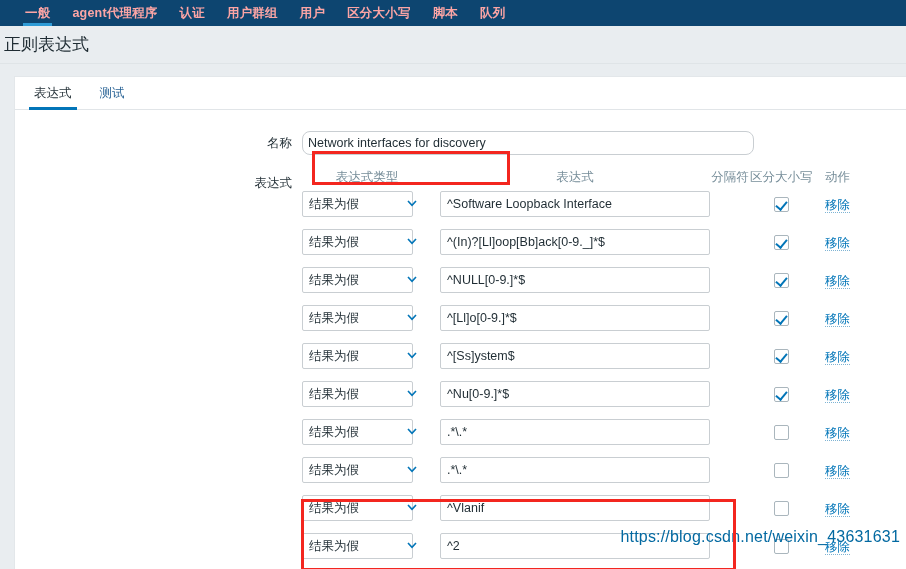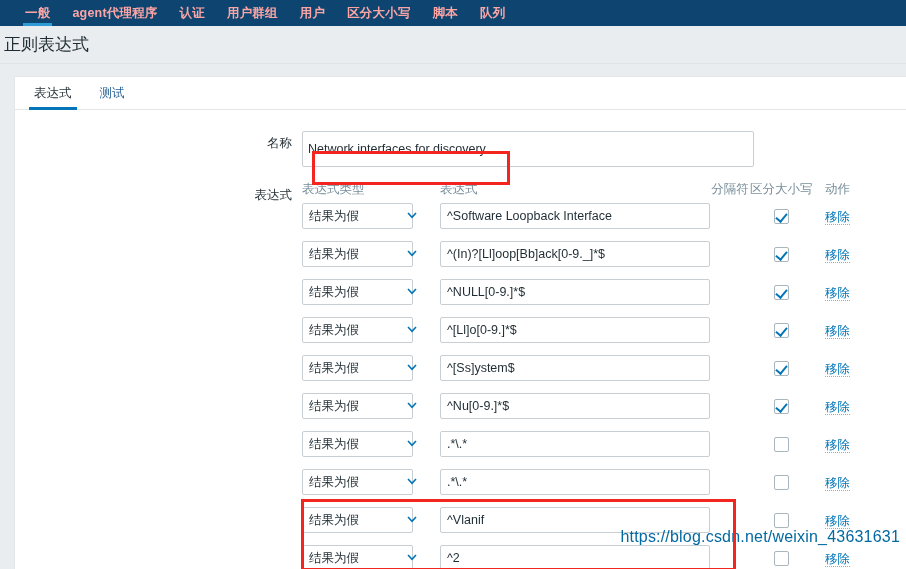--- a/index.html
+++ b/index.html
@@ -106,40 +106,40 @@
     text-align: right;
     padding-right: 10px;
     font-size: 12.5px;
     color: #1f2c33;
     line-height: 24px;
   }
   .form-label.top { padding-top: 2px; }
 
   .txt {
     border: 1px solid #c9ced2;
-    height: 36px;
+    height: 24px;
     font-size: 12.5px;
     color: #1f2c33;
     padding: 0 5px;
     font-family: "Liberation Sans", "DejaVu Sans", sans-serif;
     background: #fff;
-    border-radius: 2px;
+    border-radius: 8px;
     outline: none;
   }
   #name-input { width: 452px; }
 
   
   #expr-table {
     border-collapse: collapse;
   }
   #expr-table th {
     font-size: 12.5px;
     font-weight: normal;
     color: #768d99;
-    text-align: left;
+    text-align: center;
     padding: 0 0 5px 0;
     vertical-align: bottom;
     white-space: nowrap;
   }
   #expr-table th.c { text-align: center; }
   #expr-table td {
     padding: 0 0 12px 0;
     vertical-align: middle;
   }
   .col-type { width: 130px; }

